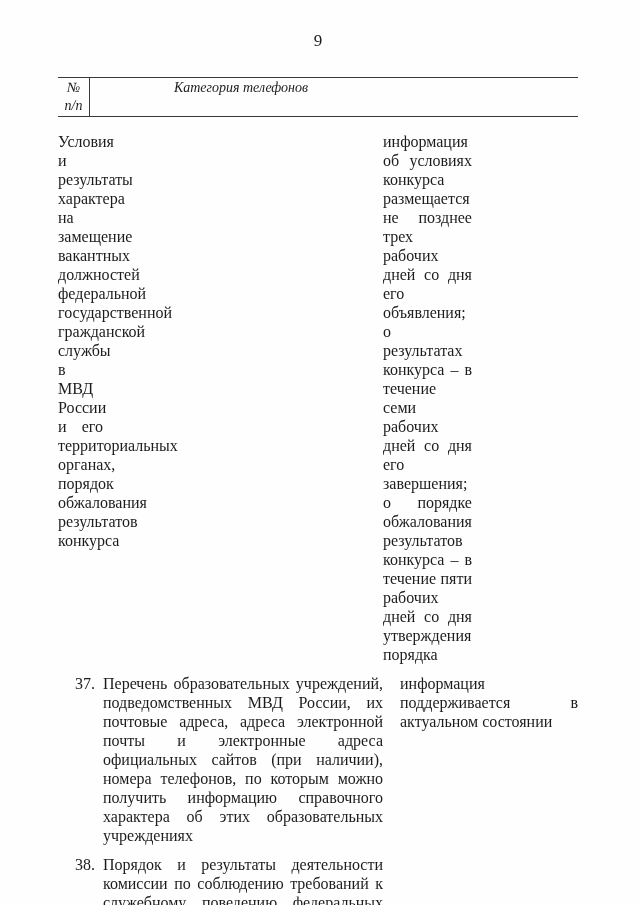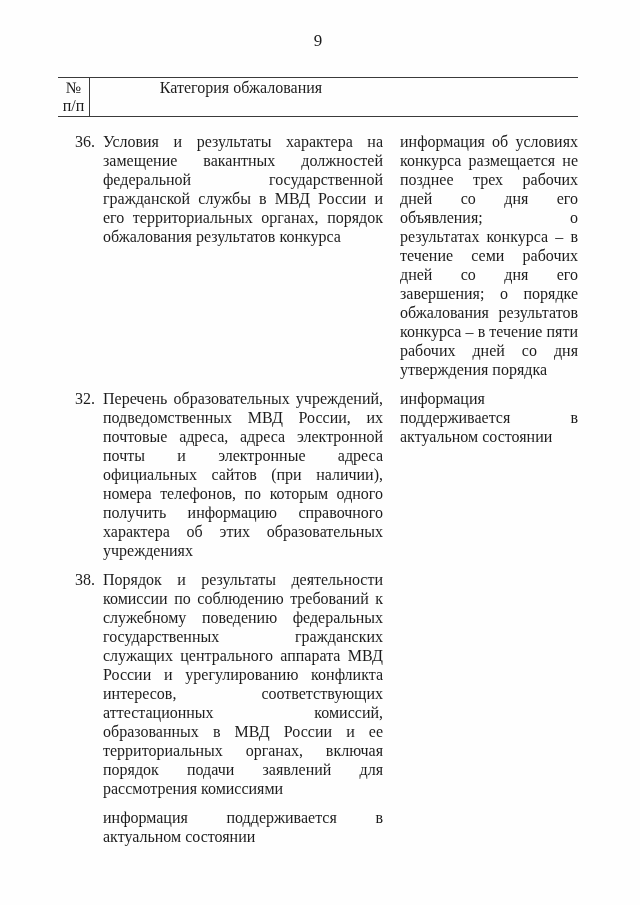--- a/index.html
+++ b/index.html
@@ -20,22 +20,23 @@
     text-align: center;
     font-size: 17px;
     line-height: 20px;
   }
   .info-table { margin-top: 26px; }
   .table-header {
     display: grid;
     grid-template-columns: 31px 303px 183px;
     border-top: 1.5px solid #3a3a3a;
     border-bottom: 1.5px solid #3a3a3a;
-    font-size: 16px;
+    font-size: 14px;
     line-height: 18px;
+    font-style: italic;
   }
   .header-cell {
     padding: 1px 2px;
     text-align: center;
   }
   .header-cell.col2, .header-cell.col3 {
     border-left: 1.5px solid #3a3a3a;
   }
   .table-body { margin-top: 15px; }
   .row {
@@ -55,35 +56,34 @@
 <body>
 
 <div class="page">
 
   <div class="page-number">9</div>
 
   <div class="info-table">
 
     <div class="table-header">
       <div class="header-cell col1">№ п/п</div>
-      <div class="header-cell col2">Категория обжалования</div>
+      <div class="header-cell col2">Категория телефонов</div>
     </div>
 
     <div class="table-body">
 
       <div class="row">
-        <div class="num">36.</div>
         <div class="category">Условия и результаты характера на замещение вакантных должностей федеральной государственной гражданской службы в МВД России и его территориальных органах, порядок обжалования результатов конкурса</div>
         <div class="spacer"></div>
         <div class="periodicity">информация об условиях конкурса размещается не позднее трех рабочих дней со дня его объявления; о результатах конкурса – в течение семи рабочих дней со дня его завершения; о порядке обжалования результатов конкурса – в течение пяти рабочих дней со дня утверждения порядка</div>
       </div>
 
       <div class="row">
-        <div class="num">32.</div>
-        <div class="category">Перечень образовательных учреждений, подведомственных МВД России, их почтовые адреса, адреса электронной почты и электронные адреса официальных сайтов (при наличии), номера телефонов, по которым одного получить информацию справочного характера об этих образовательных учреждениях</div>
+        <div class="num">37.</div>
+        <div class="category">Перечень образовательных учреждений, подведомственных МВД России, их почтовые адреса, адреса электронной почты и электронные адреса официальных сайтов (при наличии), номера телефонов, по которым можно получить информацию справочного характера об этих образовательных учреждениях</div>
         <div class="spacer"></div>
         <div class="periodicity">информация поддерживается в актуальном состоянии</div>
       </div>
 
       <div class="row">
         <div class="num">38.</div>
         <div class="category">Порядок и результаты деятельности комиссии по соблюдению требований к служебному поведению федеральных государственных гражданских служащих центрального аппарата МВД России и урегулированию конфликта интересов, соответствующих аттестационных комиссий, образованных в МВД России и ее территориальных органах, включая порядок подачи заявлений для рассмотрения комиссиями</div>
         <div class="spacer"></div>
       </div>
 

